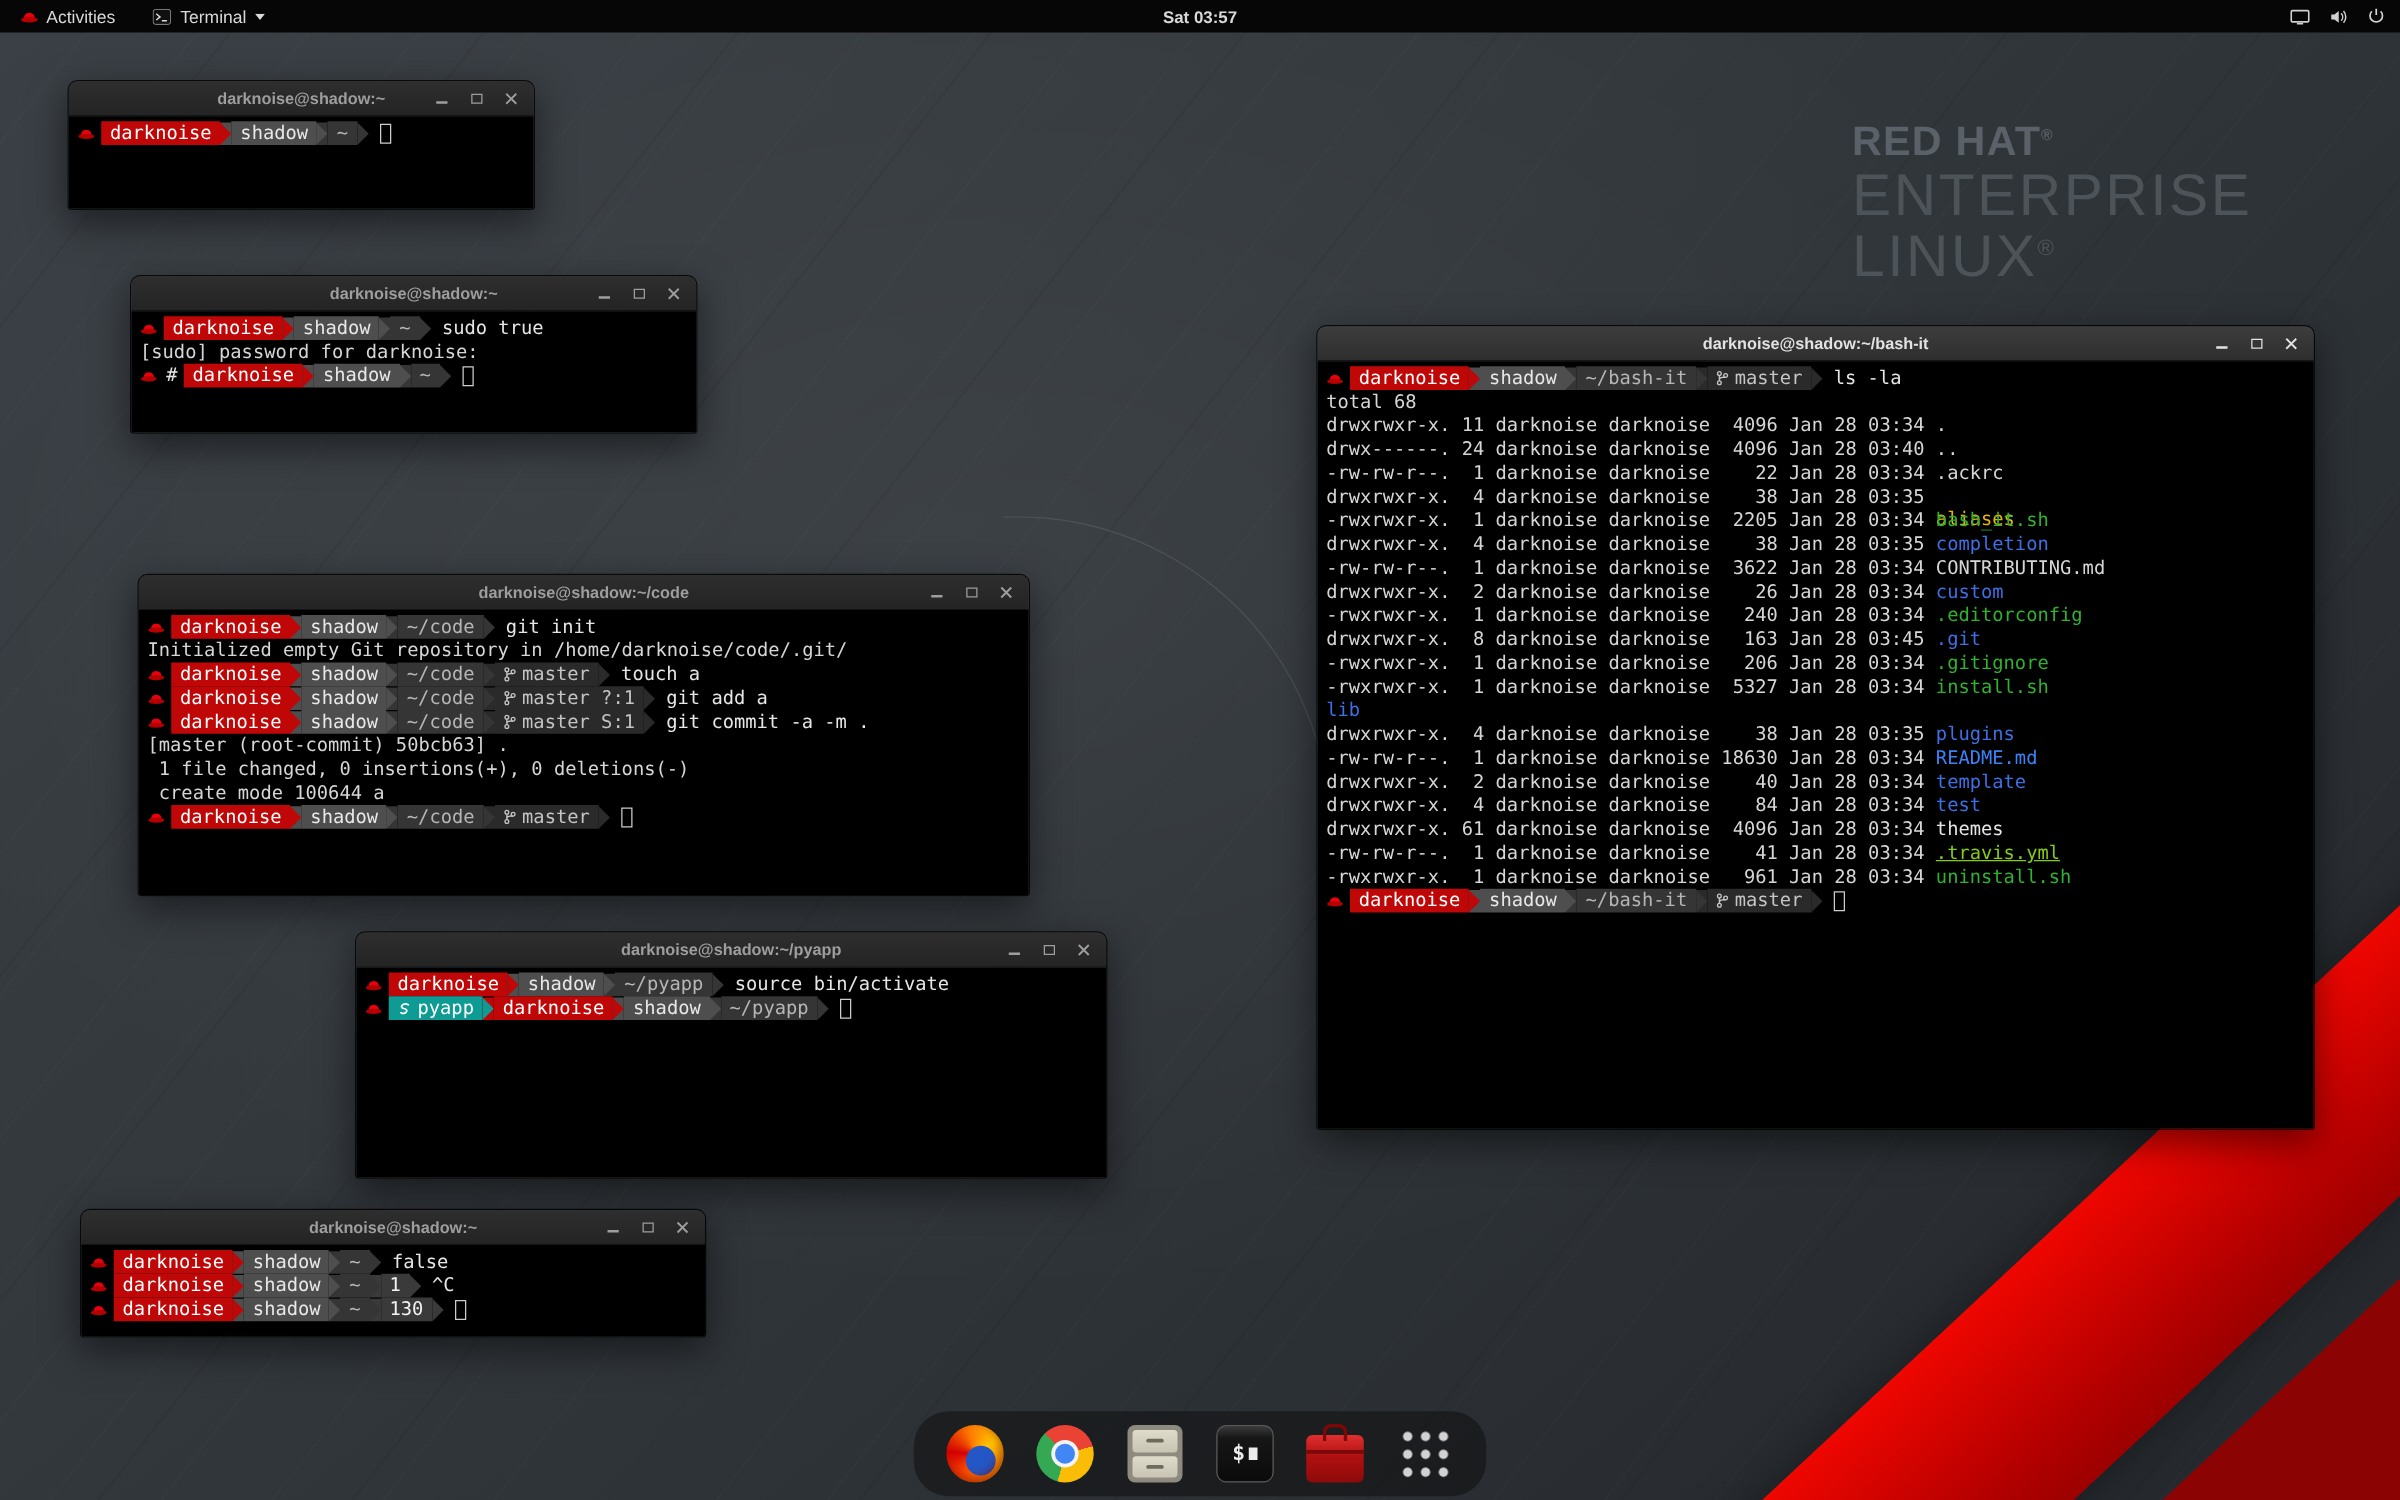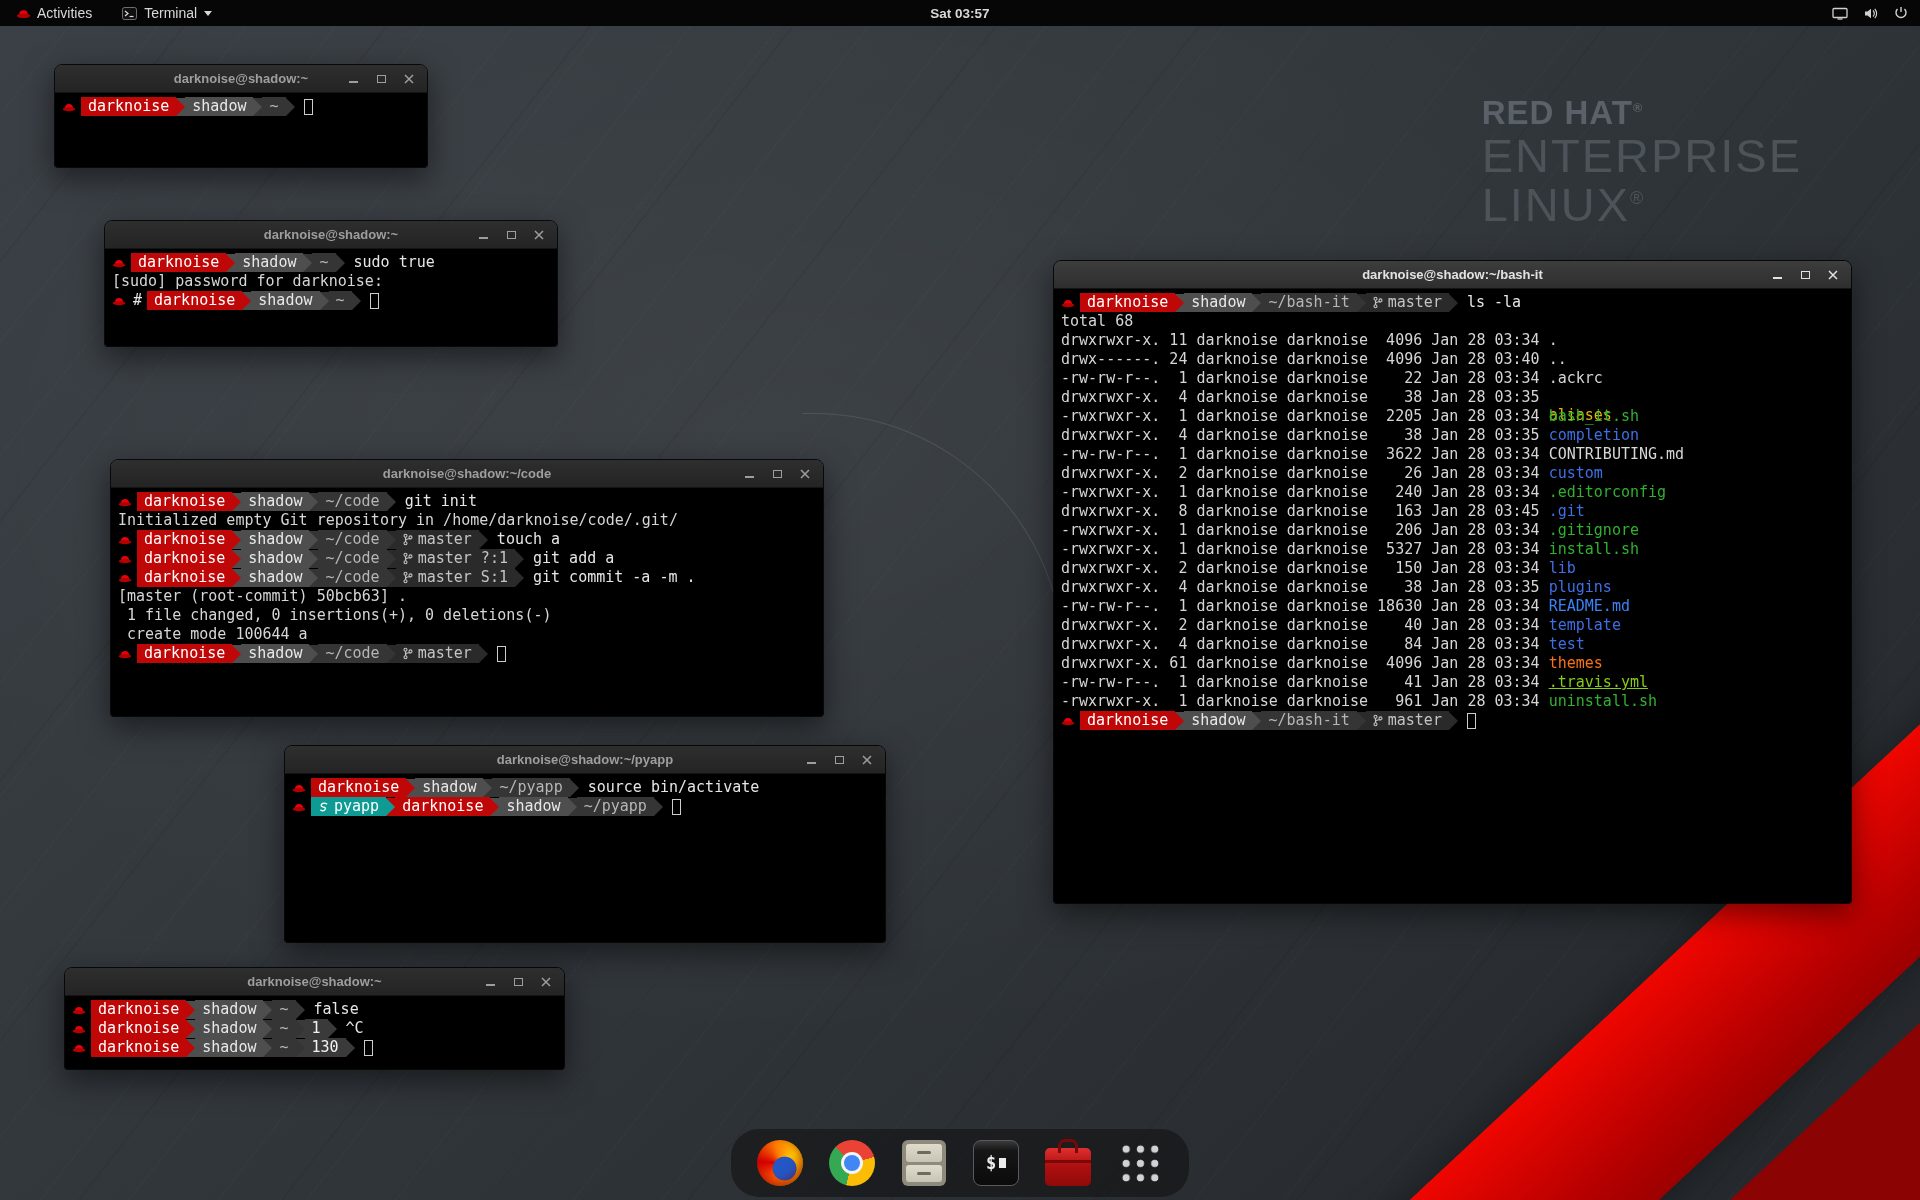--- a/index.html
+++ b/index.html
@@ -338,26 +338,26 @@
       <div class="term-line"><span class="out">-rw-rw-r--.  1 darknoise darknoise    22 Jan 28 03:34 </span><span class="fname" style="color: rgb(214, 214, 214);">.ackrc</span></div>
       <div class="term-line"><span class="out">drwxrwxr-x.  4 darknoise darknoise    38 Jan 28 03:35 </span><span class="fname" style="color: #eab308; margin-top: 35px;">aliases</span></div>
       <div class="term-line"><span class="out">-rwxrwxr-x.  1 darknoise darknoise  2205 Jan 28 03:34 </span><span class="fname" style="color: rgb(48, 177, 48);">bash_it.sh</span></div>
       <div class="term-line"><span class="out">drwxrwxr-x.  4 darknoise darknoise    38 Jan 28 03:35 </span><span class="fname" style="color: rgb(63, 111, 228);">completion</span></div>
       <div class="term-line"><span class="out">-rw-rw-r--.  1 darknoise darknoise  3622 Jan 28 03:34 </span><span class="fname" style="color: rgb(214, 214, 214);">CONTRIBUTING.md</span></div>
       <div class="term-line"><span class="out">drwxrwxr-x.  2 darknoise darknoise    26 Jan 28 03:34 </span><span class="fname" style="color: rgb(63, 111, 228);">custom</span></div>
       <div class="term-line"><span class="out">-rwxrwxr-x.  1 darknoise darknoise   240 Jan 28 03:34 </span><span class="fname" style="color: rgb(48, 177, 48);">.editorconfig</span></div>
       <div class="term-line"><span class="out">drwxrwxr-x.  8 darknoise darknoise   163 Jan 28 03:45 </span><span class="fname" style="color: rgb(63, 111, 228);">.git</span></div>
       <div class="term-line"><span class="out">-rwxrwxr-x.  1 darknoise darknoise   206 Jan 28 03:34 </span><span class="fname" style="color: rgb(48, 177, 48);">.gitignore</span></div>
       <div class="term-line"><span class="out">-rwxrwxr-x.  1 darknoise darknoise  5327 Jan 28 03:34 </span><span class="fname" style="color: rgb(48, 177, 48);">install.sh</span></div>
-      <div class="term-line"><span class="out">drwxrwxr-x.  2 darknoise darknoise   150 Jan 28 03:34 </span><span class="fname" style="color: rgb(63, 111, 228);">lib</span></div>
+      <div class="term-line"><span class="fname" style="color: rgb(63, 111, 228);">lib</span></div>
       <div class="term-line"><span class="out">drwxrwxr-x.  4 darknoise darknoise    38 Jan 28 03:35 </span><span class="fname" style="color: rgb(63, 111, 228);">plugins</span></div>
       <div class="term-line"><span class="out">-rw-rw-r--.  1 darknoise darknoise 18630 Jan 28 03:34 </span><span class="fname" style="color: #3b82f6;">README.md</span></div>
       <div class="term-line"><span class="out">drwxrwxr-x.  2 darknoise darknoise    40 Jan 28 03:34 </span><span class="fname" style="color: rgb(63, 111, 228);">template</span></div>
       <div class="term-line"><span class="out">drwxrwxr-x.  4 darknoise darknoise    84 Jan 28 03:34 </span><span class="fname" style="color: rgb(63, 111, 228);">test</span></div>
-      <div class="term-line"><span class="out">drwxrwxr-x. 61 darknoise darknoise  4096 Jan 28 03:34 </span><span class="fname" style="color: #f97316;">themes</span></div>
+      <div class="term-line"><span class="out">drwxrwxr-x. 61 darknoise darknoise  4096 Jan 28 03:34 </span><span class="fname" style="color: #e5e5e5;">themes</span></div>
       <div class="term-line"><span class="out">-rw-rw-r--.  1 darknoise darknoise    41 Jan 28 03:34 </span><span class="fname" style="color: #84cc16; text-decoration: underline;">.travis.yml</span></div>
       <div class="term-line"><span class="out">-rwxrwxr-x.  1 darknoise darknoise   961 Jan 28 03:34 </span><span class="fname" style="color: rgb(48, 177, 48);">uninstall.sh</span></div>
       <div class="term-line"><svg class="hat" viewBox="0 0 16 12" width="14" height="11">
           <path d="M3.2 8.6 Q3.2 3 8 3 q4.8 0 4.8 5.6 Z" fill="#e8000d"></path>
           <ellipse cx="8" cy="9" rx="7.2" ry="2.4" fill="#b50000"></ellipse>
         </svg><span class="seg" style="background: rgb(192, 7, 7); color: rgb(255, 255, 255);">darknoise</span><span class="arrow" style="border-left-color: rgb(192, 7, 7); background: rgb(78, 78, 78);"></span><span class="seg" style="background: rgb(78, 78, 78); color: rgb(232, 232, 232);">shadow</span><span class="arrow" style="border-left-color: rgb(78, 78, 78); background: rgb(53, 53, 53);"></span><span class="seg" style="background: rgb(53, 53, 53); color: rgb(182, 182, 182);">~/bash-it</span><span class="arrow" style="border-left-color: rgb(53, 53, 53); background: rgb(42, 42, 42);"></span><span class="seg" style="background: rgb(42, 42, 42); color: rgb(196, 196, 196);"><svg width="10" height="13" viewBox="0 0 10 13" fill="none" stroke="currentColor" stroke-width="1.1">
             <circle cx="2.5" cy="2.8" r="1.5"></circle>
             <circle cx="2.5" cy="10.2" r="1.5"></circle>
             <circle cx="7.5" cy="4.4" r="1.5"></circle>
             <path d="M2.5 4.3 v4.4 M2.5 8 q0-2.6 5-2.1"></path>

